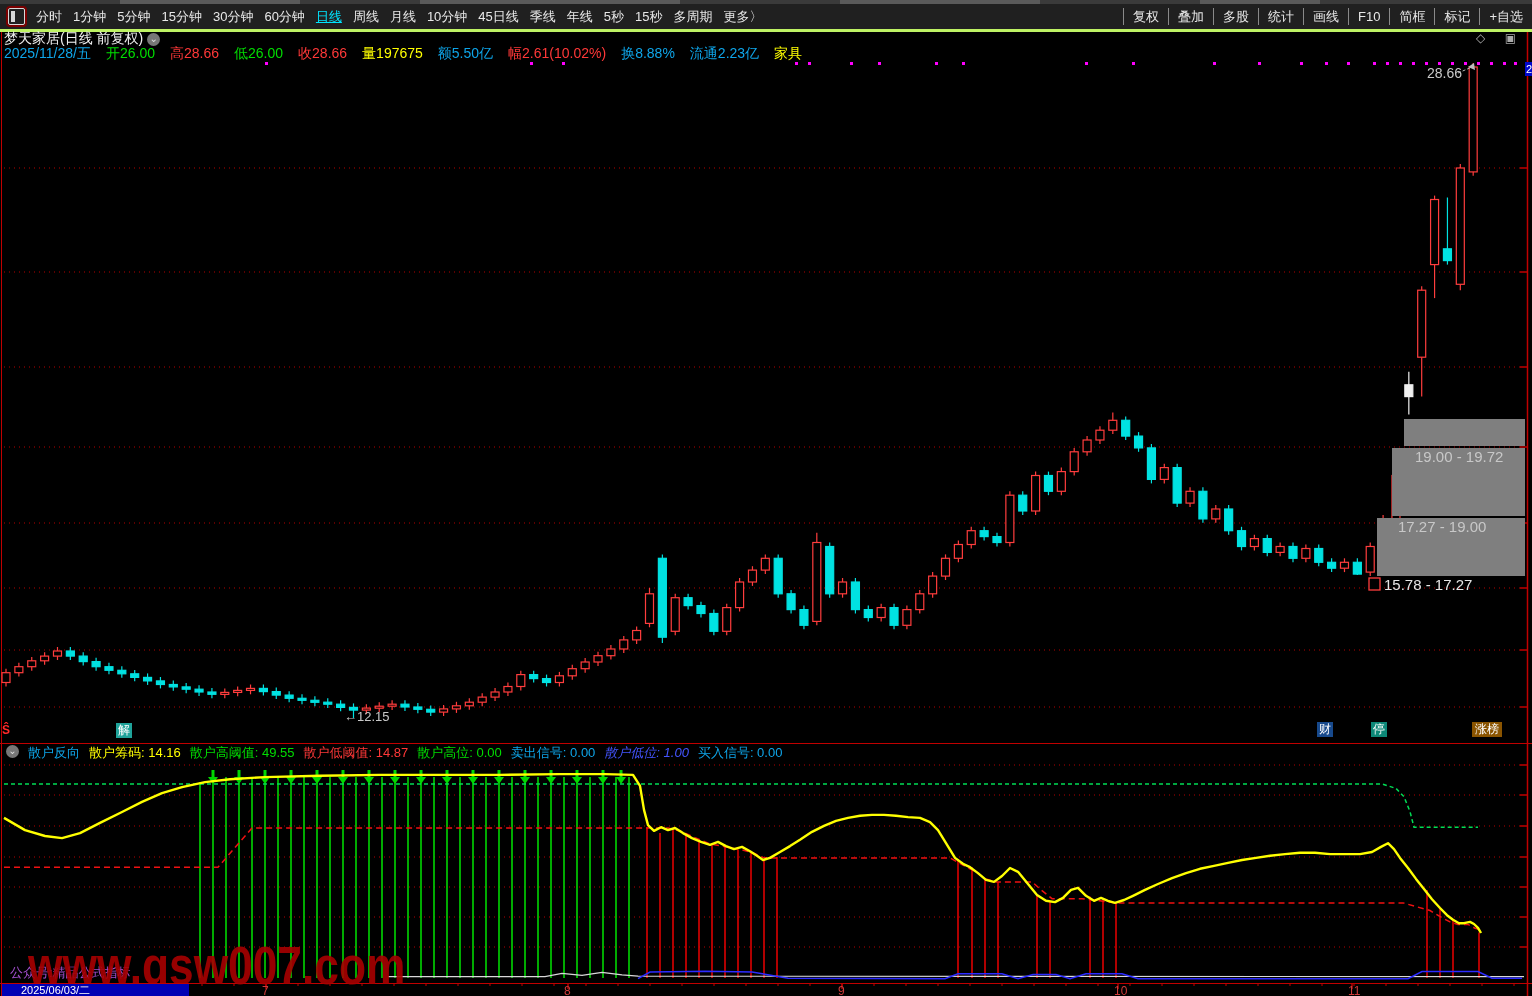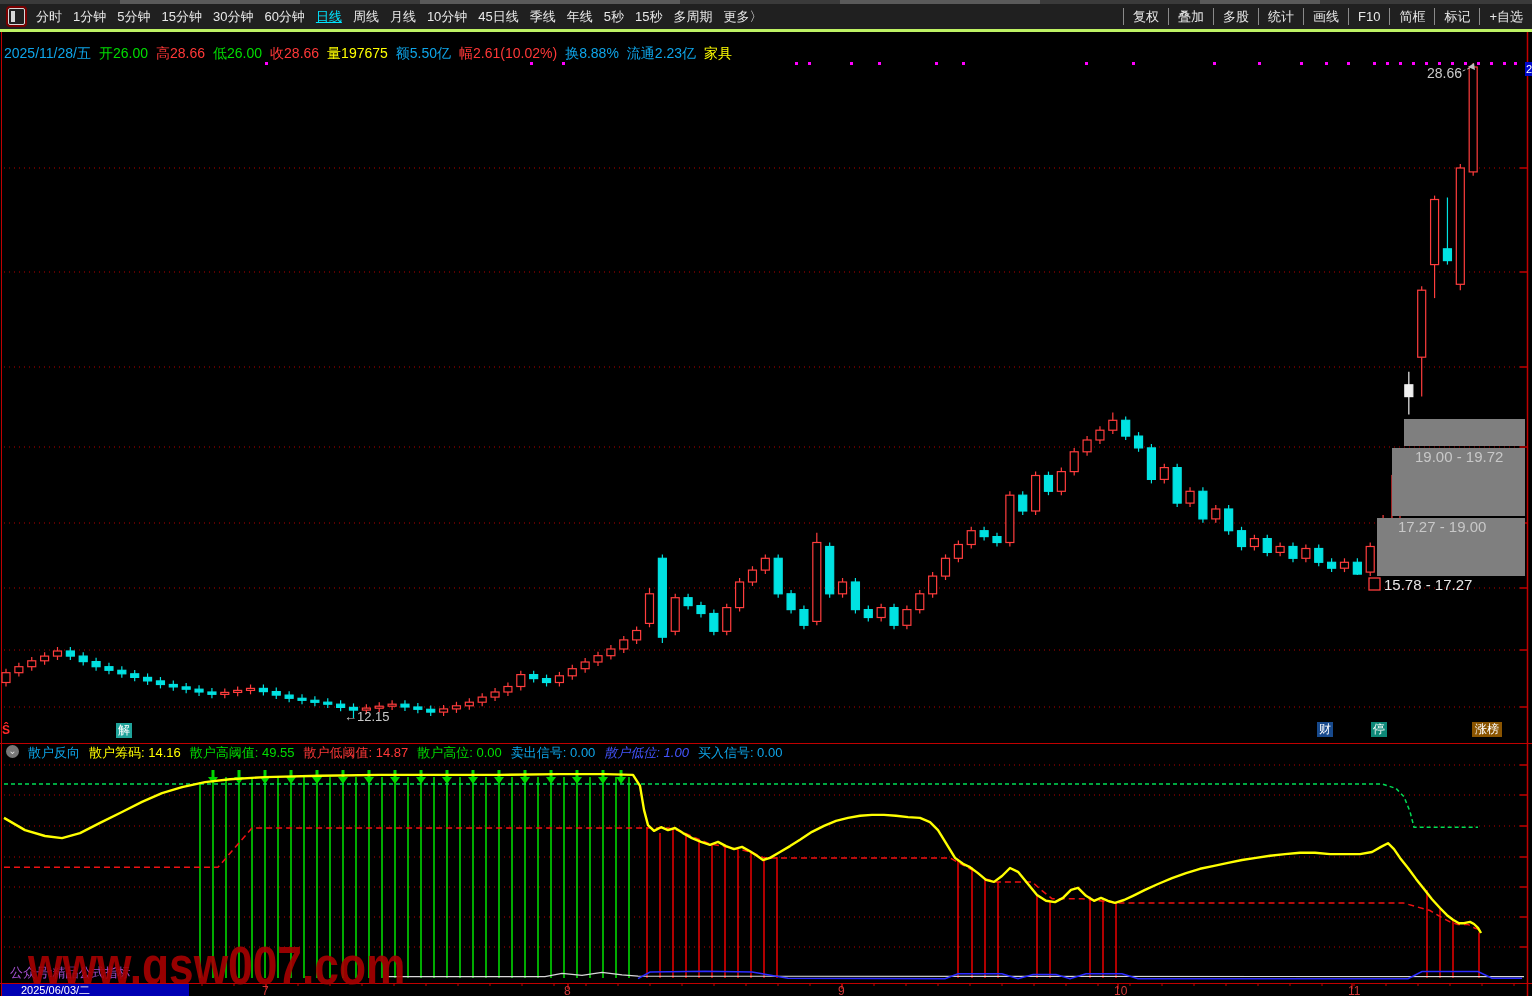--- a/index.html
+++ b/index.html
@@ -21,21 +21,21 @@
   .rtem{padding:0 9px;border-left:1px solid #8a8a8a;height:17px;line-height:17px;cursor:pointer;white-space:nowrap;}
   
   .titlebar{position:absolute;left:0;top:30px;width:1532px;height:16px;color:#f0f0f0;
             font-size:14px;line-height:16px;z-index:6;}
   .titlebar .t{margin-left:4px;}
   .circ-icon{display:inline-block;width:13px;height:13px;border-radius:50%;background:#777;color:#ddd;
              font-size:10px;line-height:11px;text-align:center;vertical-align:middle;margin-left:4px;}
   .corner-icons{position:absolute;right:8px;top:0;color:#aaa;font-size:12px;letter-spacing:8px;}
   .infobar{position:absolute;left:0;top:46px;width:1532px;height:15px;font-size:14px;line-height:15px;
            z-index:6;display:flex;white-space:nowrap;}
-  .infobar span{margin-left:8px;}
+  .infobar span{margin-left:15px;}
   .c-w{color:#0ea5e9;} .c-g{color:#00dd00;} .c-r{color:#ff3838;} .c-y{color:#ffff00;}
   
   .indheader{position:absolute;left:0;top:745px;width:1532px;height:15px;font-size:13px;line-height:15px;
              z-index:6;display:flex;white-space:nowrap;}
   .indheader span{margin-left:9px;}
   .c-b{color:#4455ff;font-style:italic;}
   
   #chart{position:absolute;left:0;top:0;z-index:1;}
   
   .mark{position:absolute;z-index:4;font-size:12px;line-height:15px;height:15px;color:#fff;text-align:center;}
@@ -86,20 +86,24 @@
       <span class="rtem">多股</span>
       <span class="rtem">统计</span>
       <span class="rtem">画线</span>
       <span class="rtem">F10</span>
       <span class="rtem">简框</span>
       <span class="rtem">标记</span>
       <span class="rtem">+自选</span>
     </div>
   </div>
 
+  <div class="titlebar">
+    <span class="t">梦天家居(日线 前复权)</span><span class="circ-icon">⌄</span>
+    <span class="corner-icons">◇ ▣</span>
+  </div>
 
   <div class="infobar">
     <span class="c-w" style="margin-left:4px">2025/11/28/五</span>
     <span class="c-g">开26.00</span>
     <span class="c-r">高28.66</span>
     <span class="c-g">低26.00</span>
     <span class="c-r">收28.66</span>
     <span class="c-y">量197675</span>
     <span class="c-w">额5.50亿</span>
     <span class="c-r">幅2.61(10.02%)</span>

